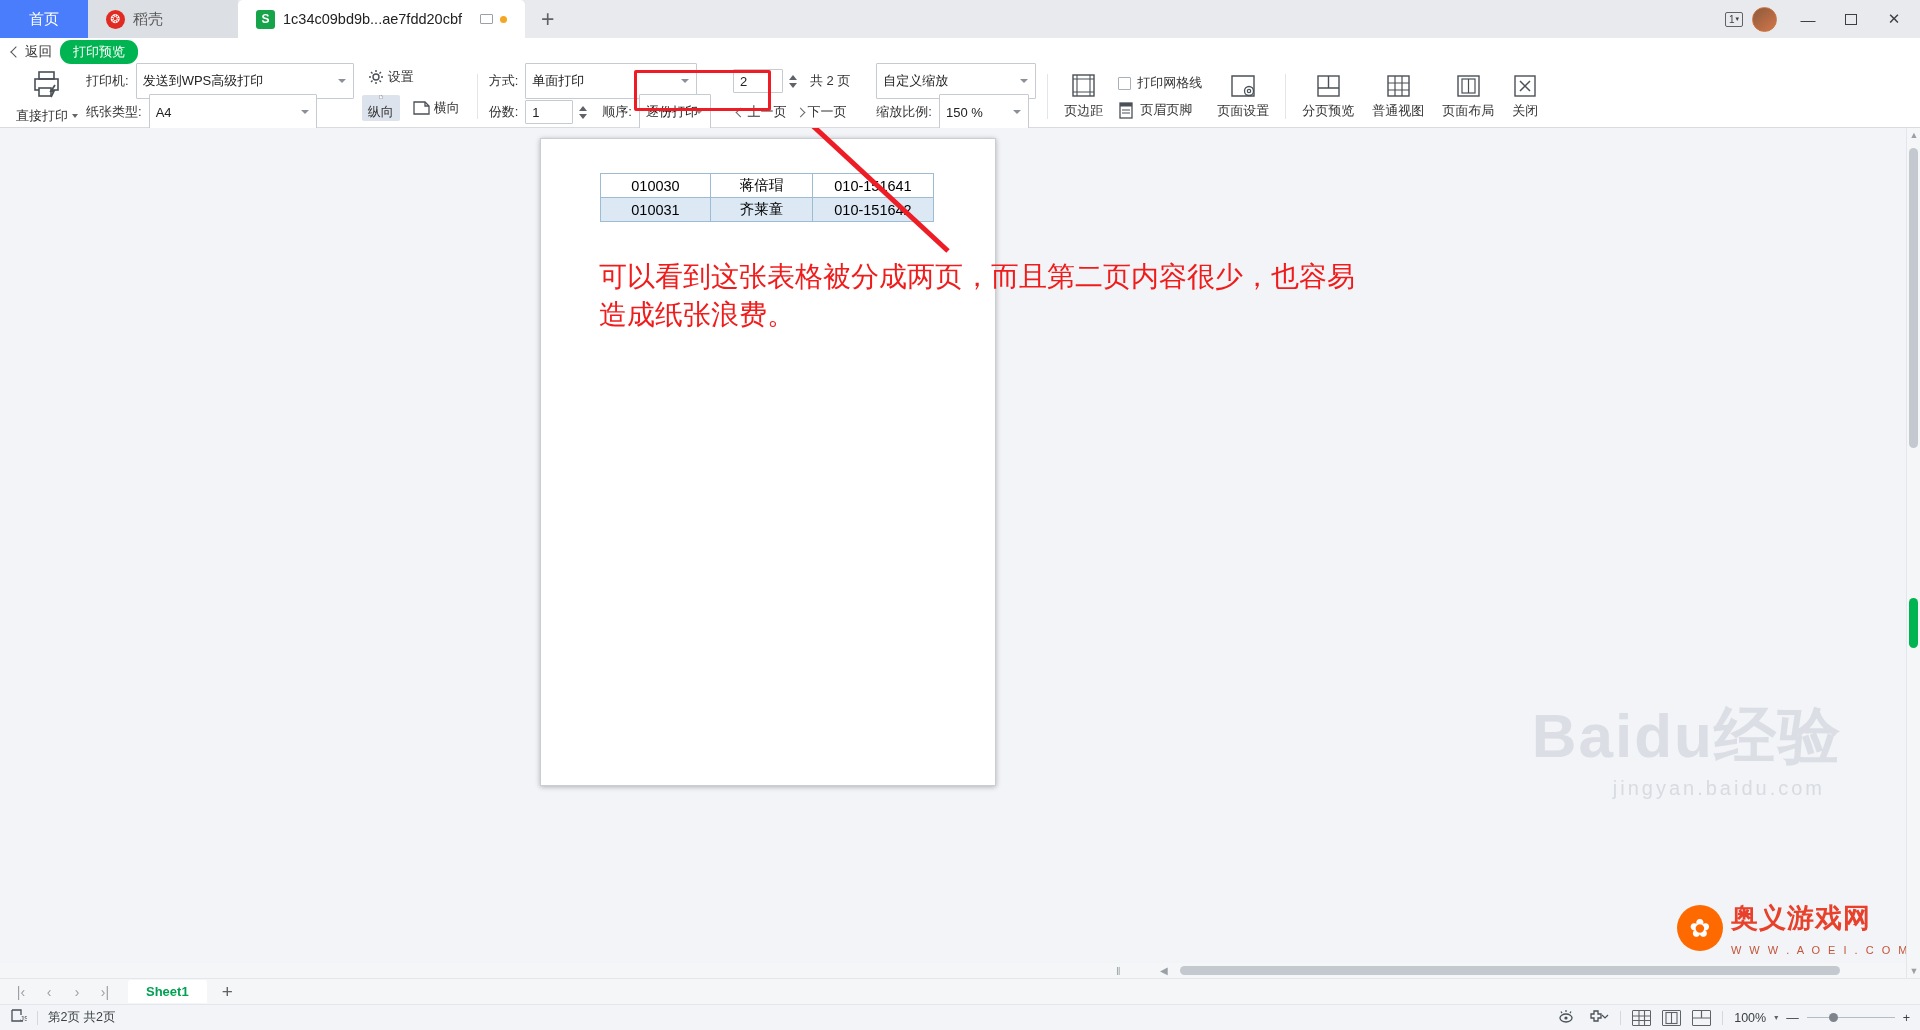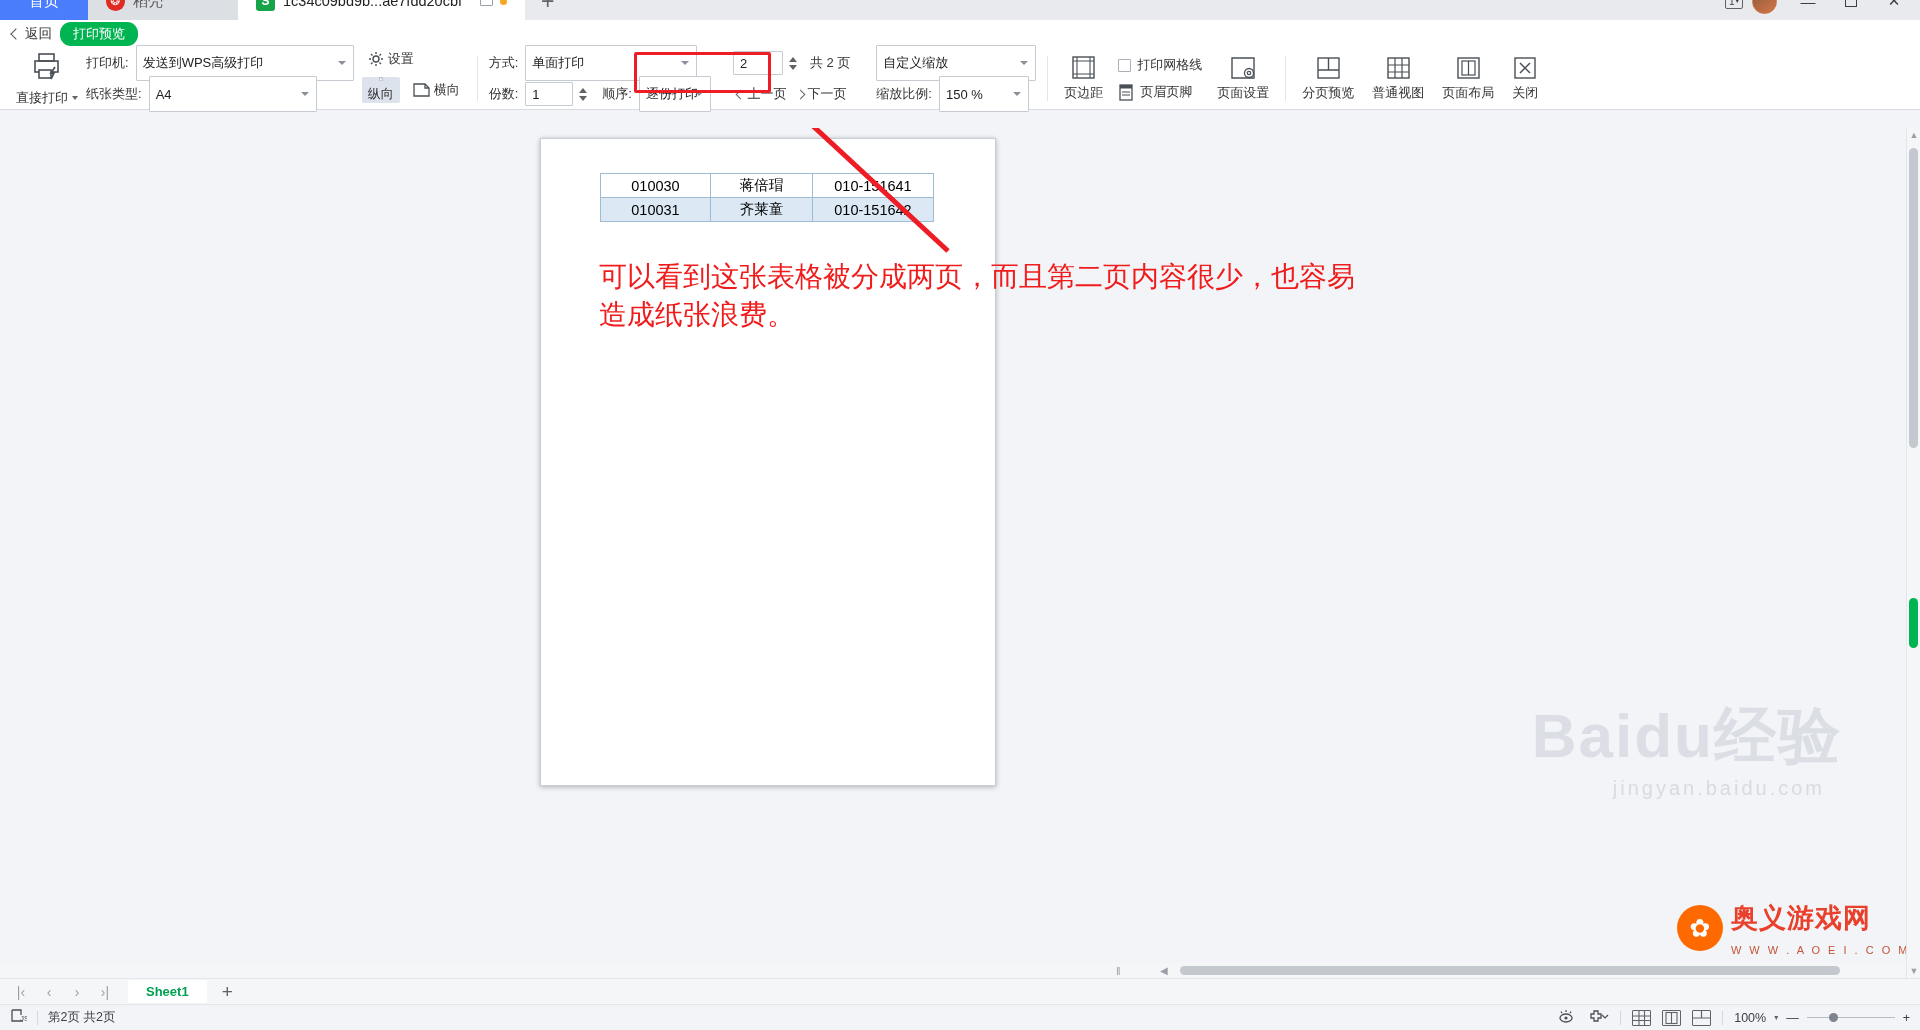--- a/index.html
+++ b/index.html
@@ -4,21 +4,21 @@
 <style>
   * { box-sizing: border-box; margin: 0; padding: 0; }
   html, body {
     width: 1920px; height: 1030px;
     font-family: "Liberation Sans", "DejaVu Sans", sans-serif;
     background: #f2f4f7; overflow: hidden;
   }
 
   
   .tabbar {
-    height: 20px; background: #e8eaed; display: flex; align-items: flex-end;
+    height: 38px; background: #e8eaed; display: flex; align-items: flex-end;
     position: relative;
     text-align: center;
   }
   .tab {
     height: 38px; display: flex; align-items: center; gap: 8px;
     padding: 0 18px; font-size: 15px; cursor: default; position: relative;
   }
   .tab-home {
     background: #4a7dfc; color: #fff; font-size: 15px;
     width: 88px; justify-content: center;

